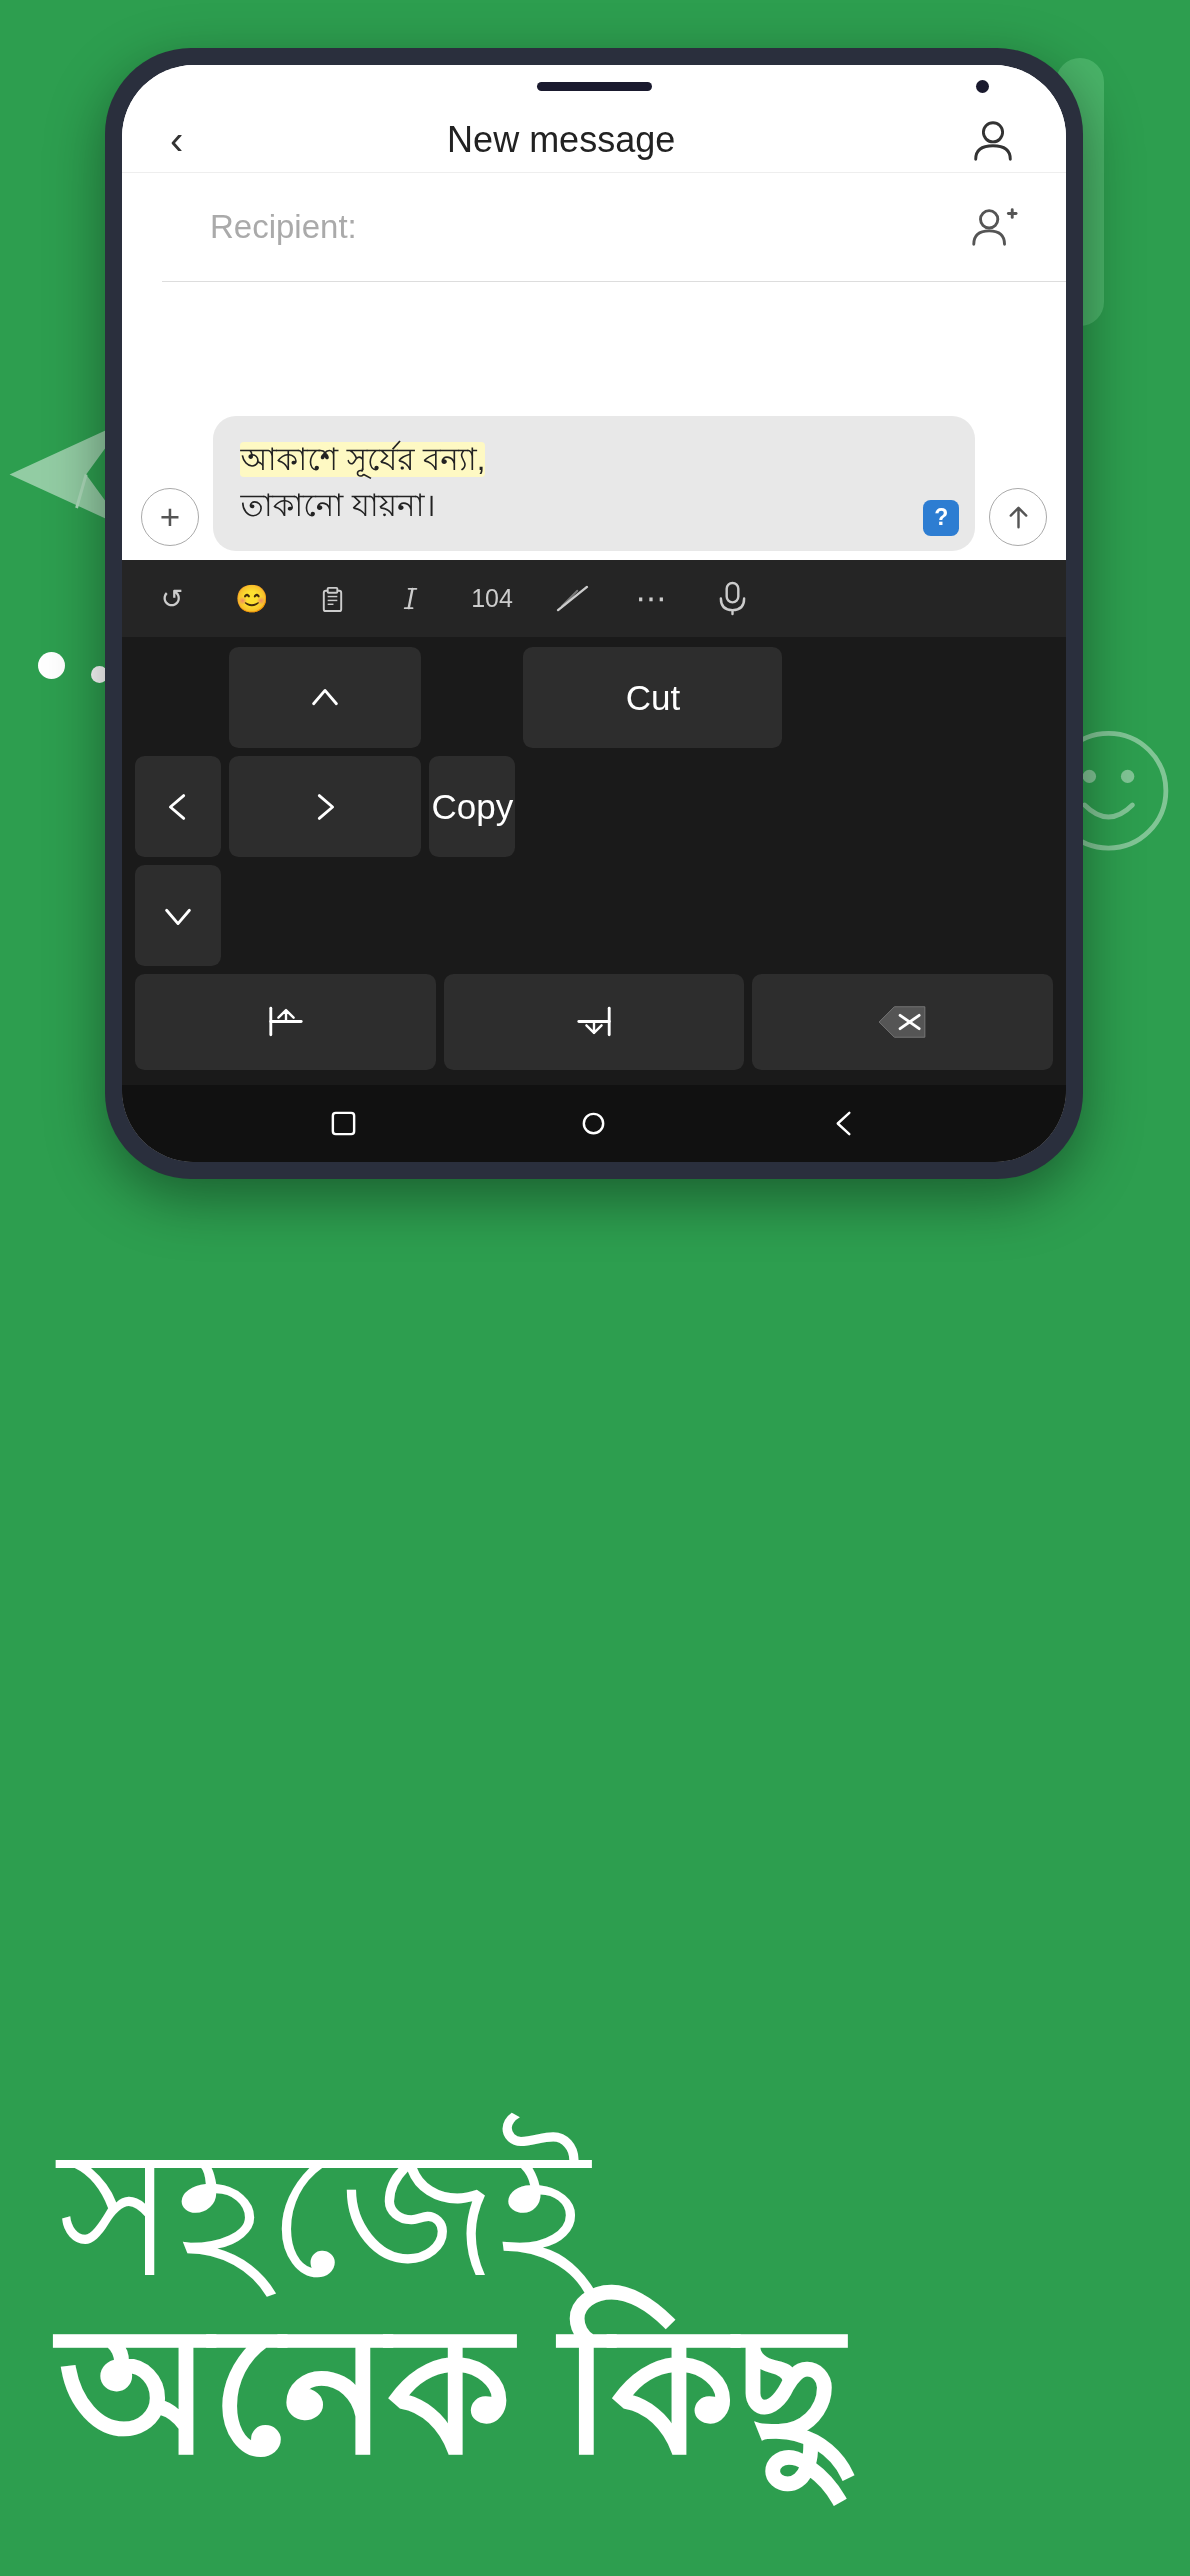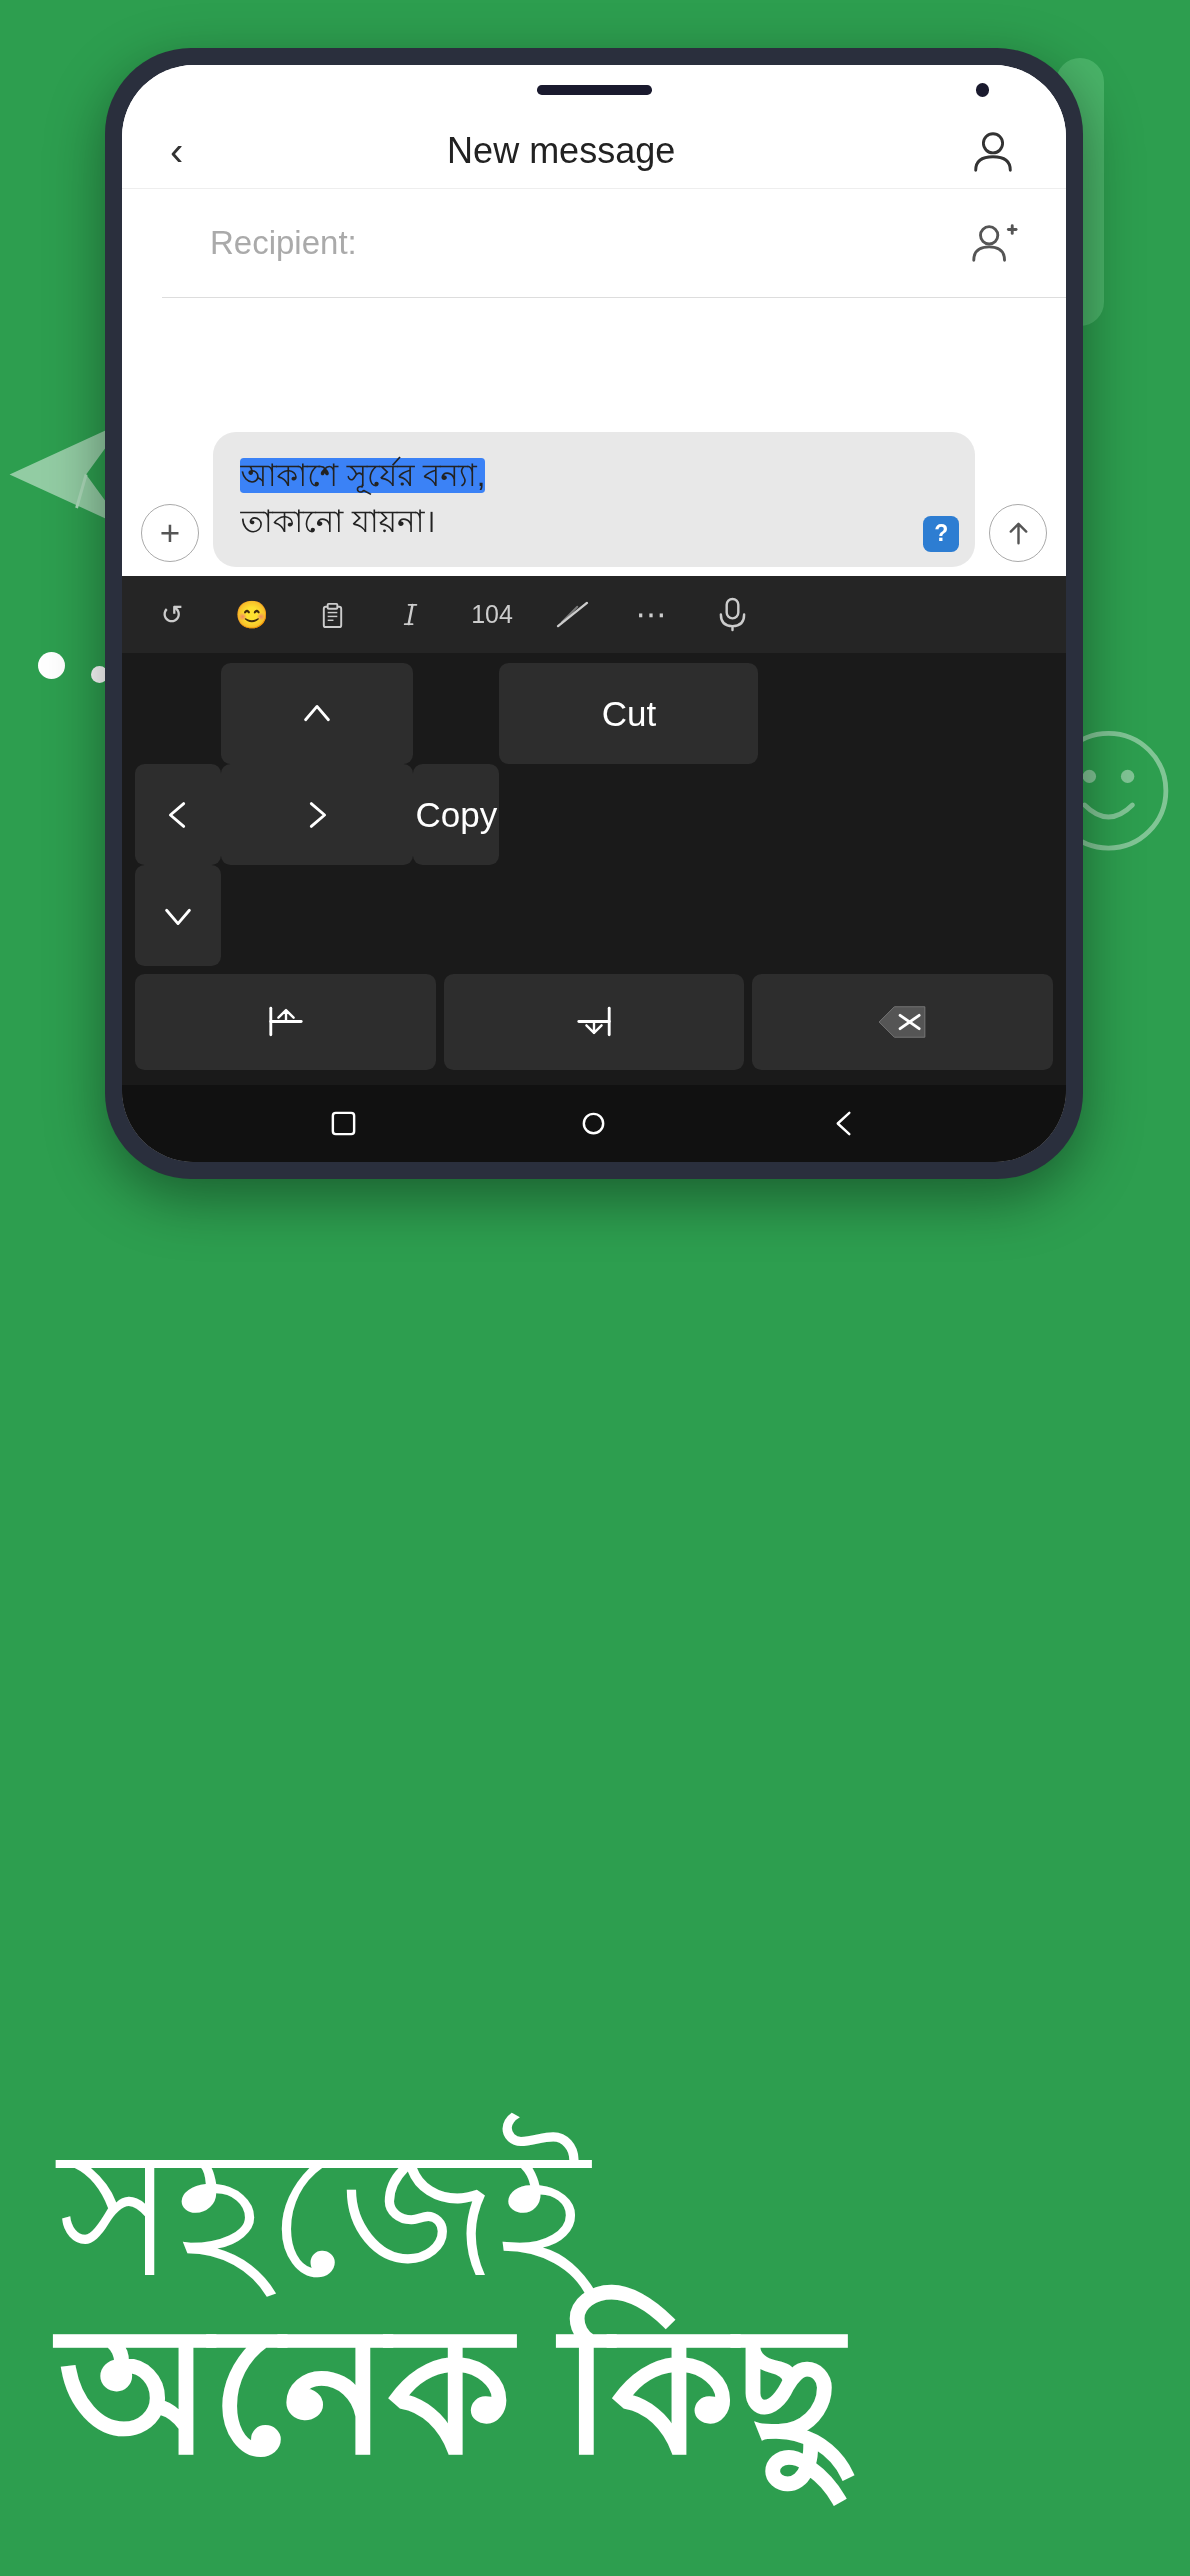--- a/index.html
+++ b/index.html
@@ -154,21 +154,21 @@
       border-radius: 23px;
       padding: 21px 27px;
       font-size: 31px;
       color: #222;
       line-height: 1.5;
       flex: 1;
       position: relative;
     }
 
     .message-text-selected {
-      background: #3b82f6;
+      background: #fef9c3;
       border-radius: 3.8px;
       display: inline;
     }
 
     .question-badge {
       position: absolute;
       right: 15.3px;
       bottom: 15.3px;
       width: 36px;
       height: 36px;
@@ -462,21 +462,21 @@
           <div class="toolbar-icon" style="font-size:31px; letter-spacing:1.9px; color:#ccc;">⋯</div>
           <div class="toolbar-icon">
             <svg width="31" height="35" viewBox="0 0 32 36" fill="none">
               <rect x="10" y="2" width="12" height="20" rx="6" stroke="#ccc" stroke-width="2.5"></rect>
               <path d="M4 18 Q4 30 16 30 Q28 30 28 18" stroke="#ccc" stroke-width="2.5" fill="none" stroke-linecap="round"></path>
               <line x1="16" y1="30" x2="16" y2="34" stroke="#ccc" stroke-width="2.5" stroke-linecap="round"></line>
             </svg>
           </div>
         </div>
 
-        <div style="padding: 9.6px 13.4px 0; display: grid; grid-template-columns: 86px 192px 86px 259px; grid-template-rows: 101px 101px 101px; gap: 0;">
+        <div style="padding: 9.6px 13.4px 0; display: grid; grid-template-columns: 86px 192px 86px 259px; grid-template-rows: 101px 101px 101px; gap: 8px;">
 
           <div style="background:transparent;"></div>
           <div class="key-nav" style="border-radius:9.6px;">
             <svg width="38" height="38" viewBox="0 0 40 40" fill="none">
               <path d="M8 26 L20 12 L32 26" stroke="white" stroke-width="3" stroke-linecap="round" stroke-linejoin="round"></path>
             </svg>
           </div>
           <div style="background:transparent;"></div>
           <div class="key-action">
             <span>Cut</span>

